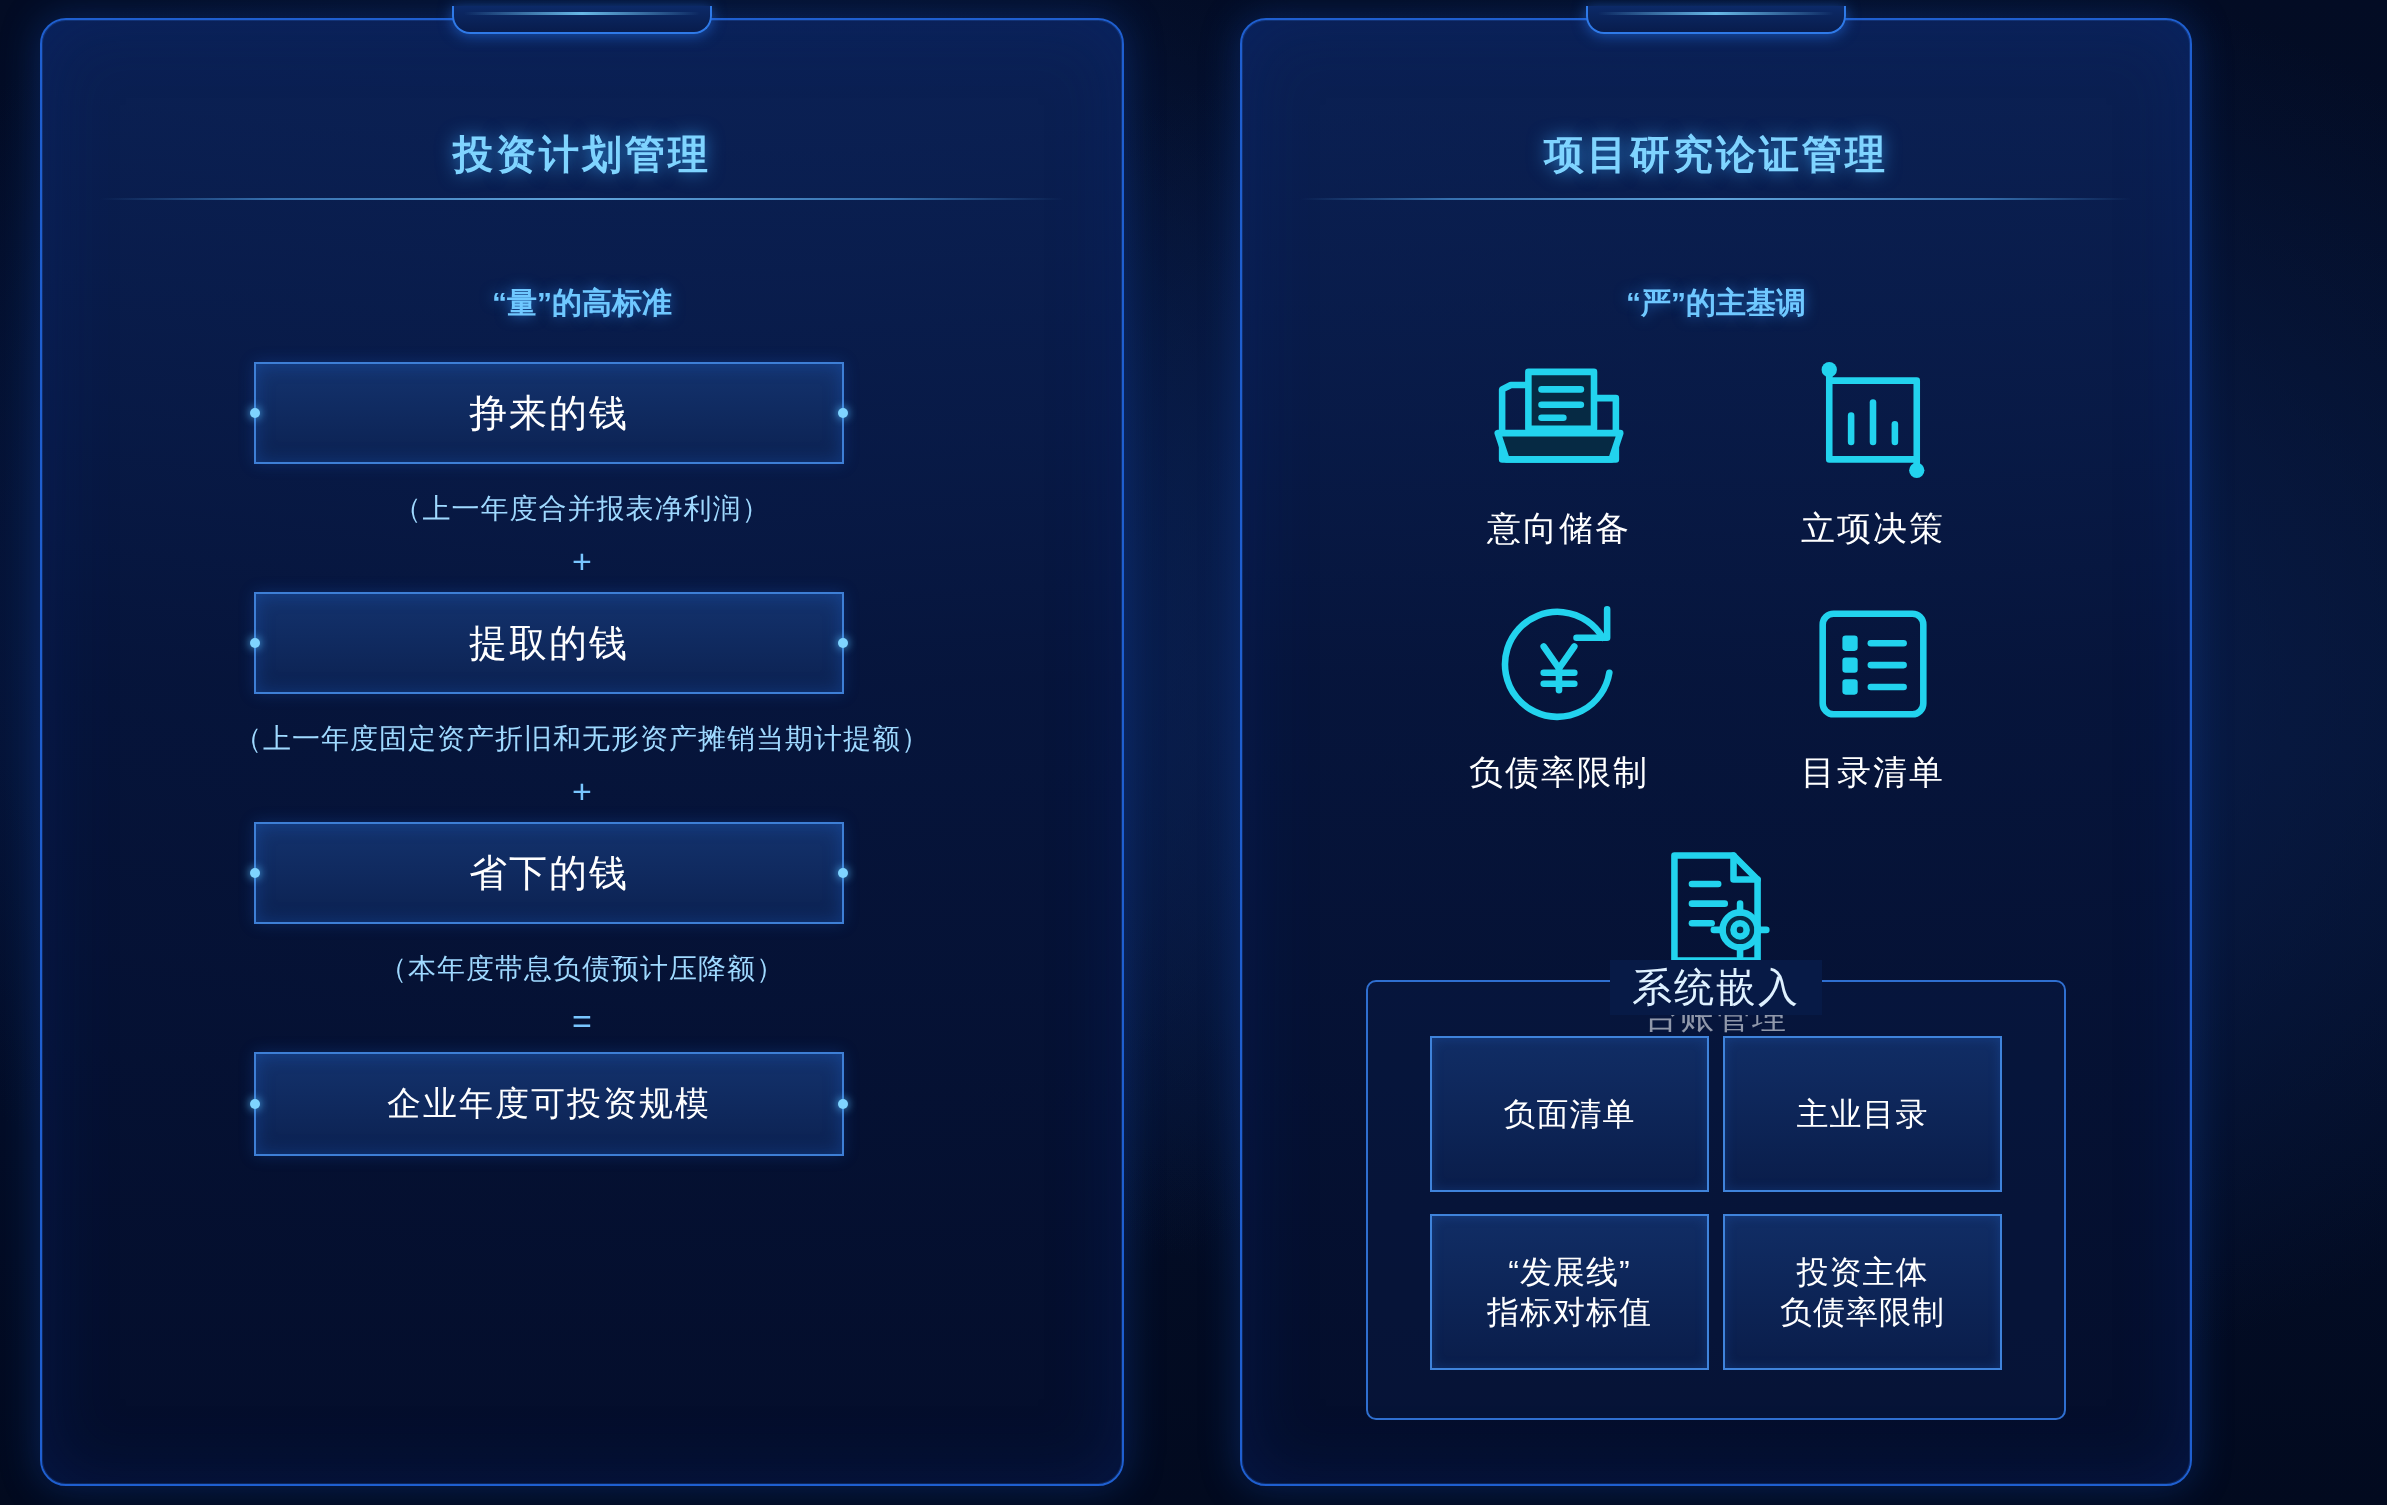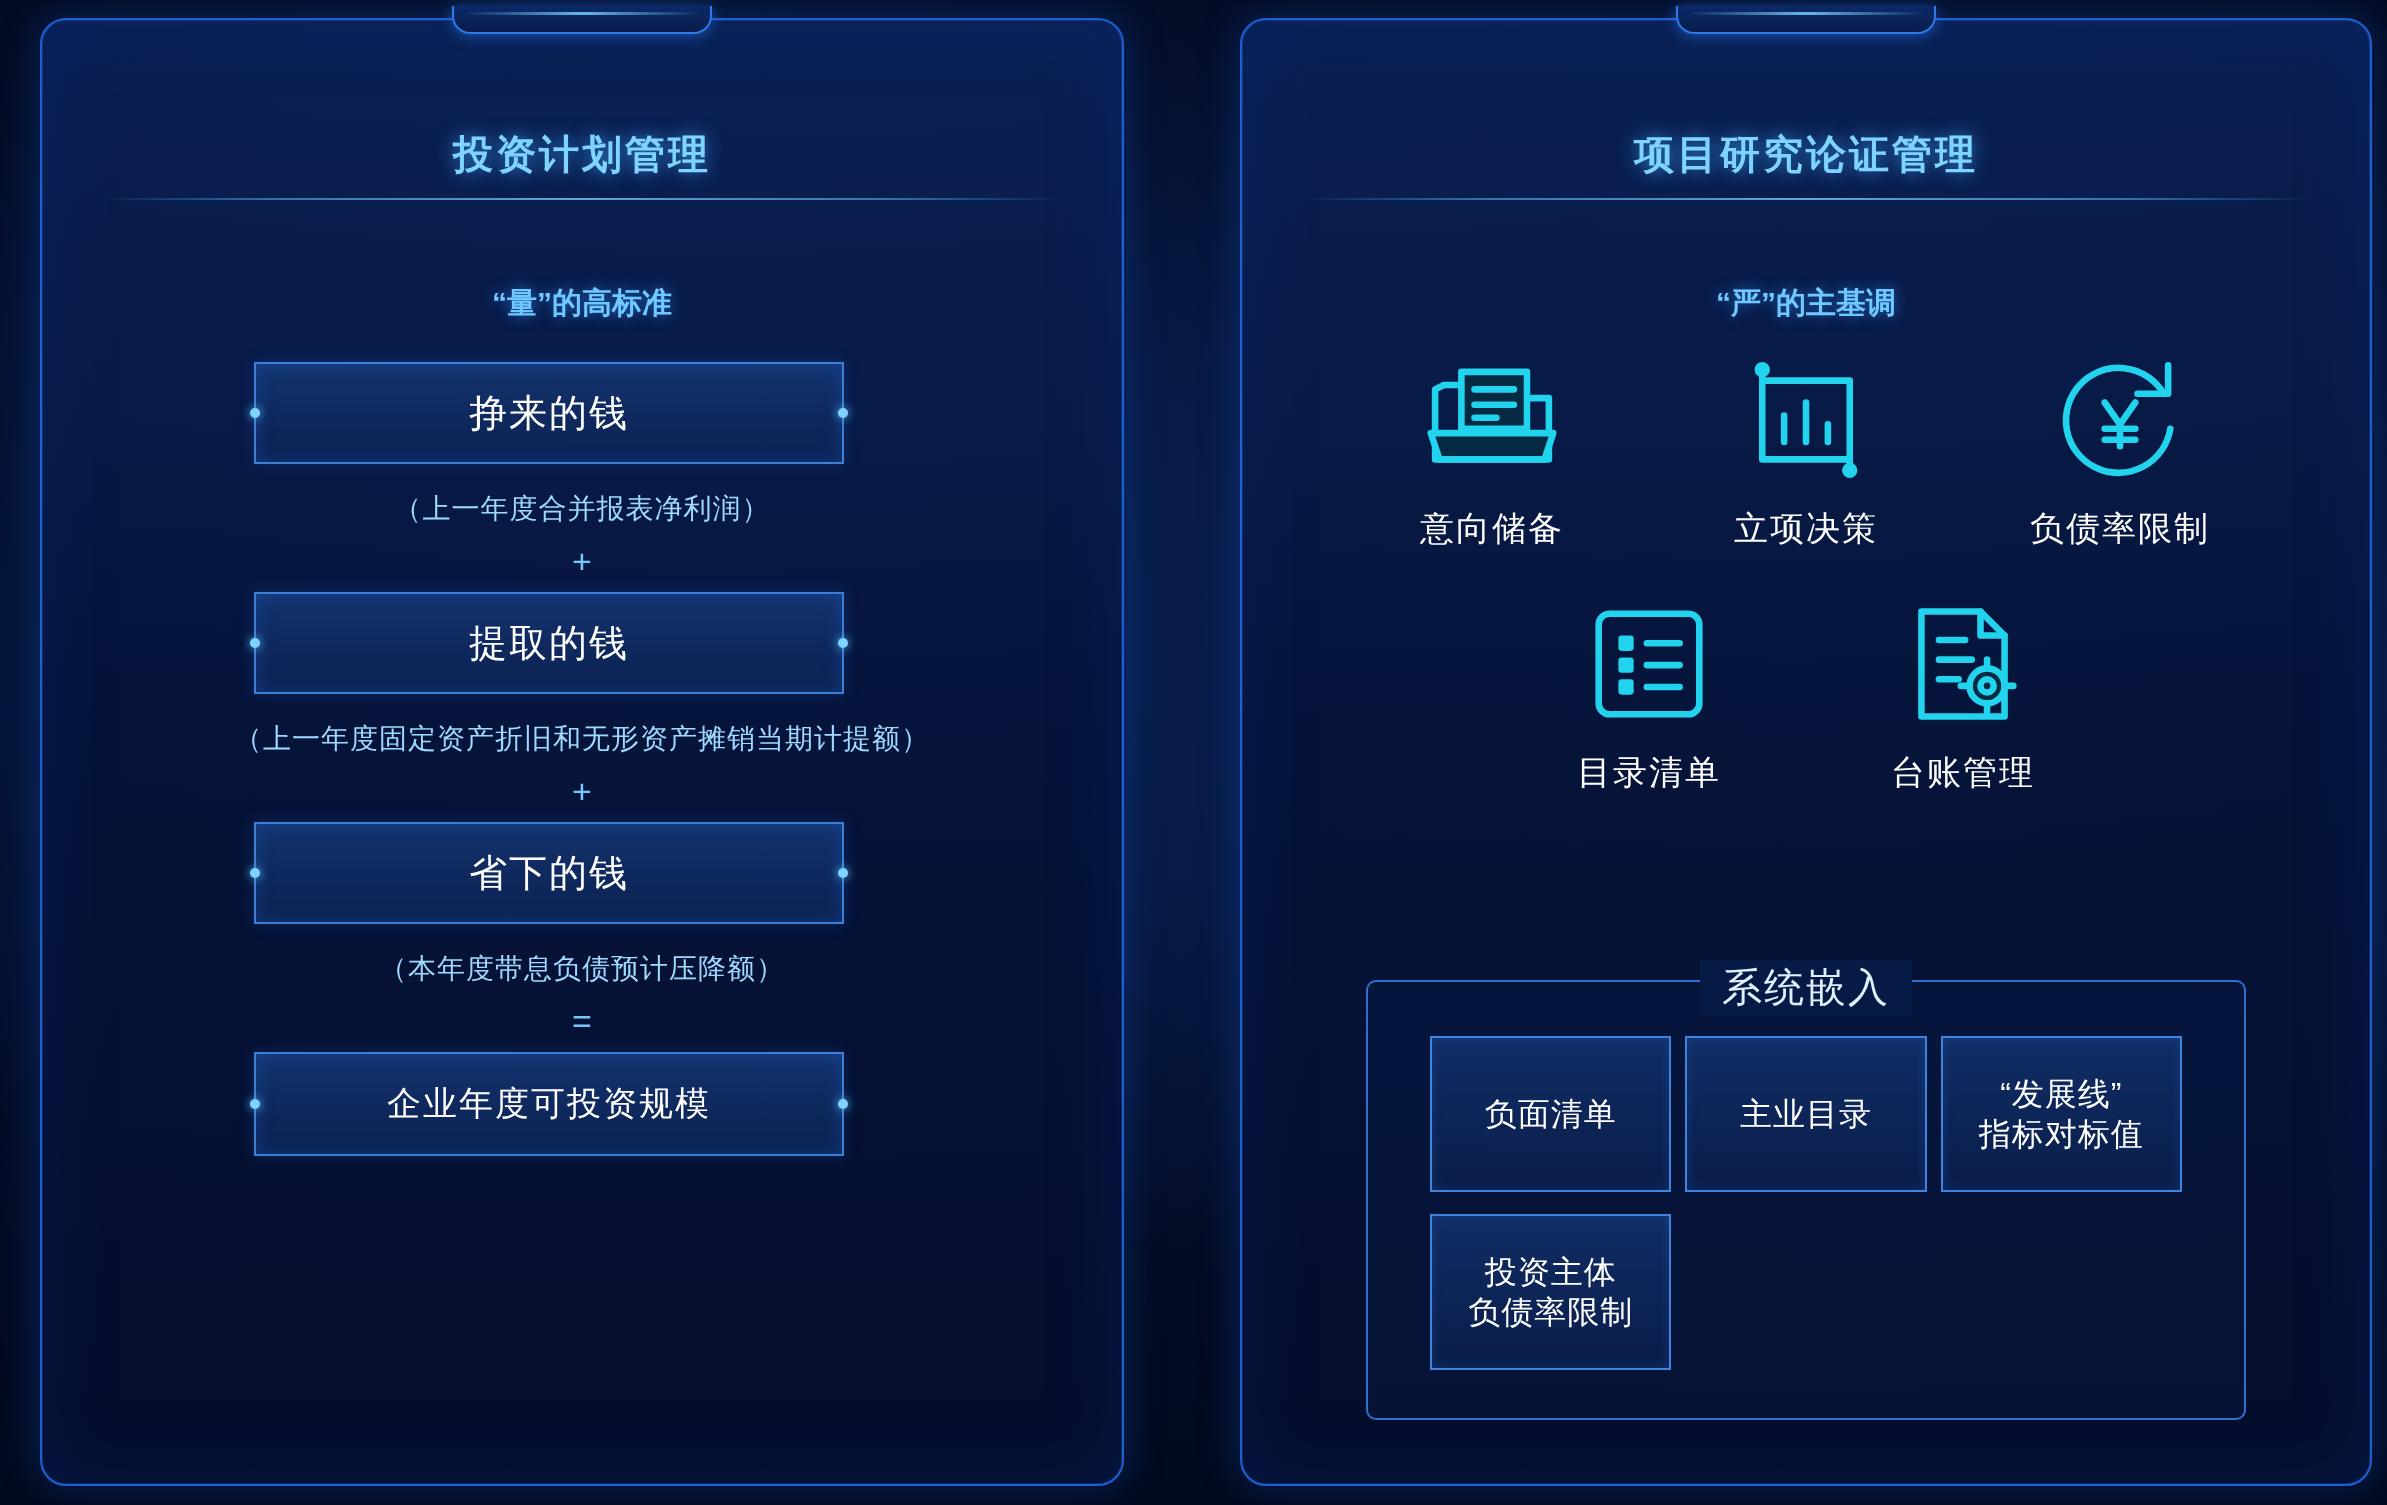--- a/index.html
+++ b/index.html
@@ -33,21 +33,21 @@
     border-radius: 26px;
     background:
       linear-gradient(180deg, rgba(12,36,92,0.85) 0%, rgba(6,20,58,0.9) 45%, rgba(4,14,44,0.95) 100%);
     box-shadow:
       0 0 0 1px rgba(60,140,255,0.18) inset,
       0 0 38px rgba(24,86,200,0.34),
       0 0 70px rgba(10,40,120,0.35) inset;
     box-sizing: border-box;
   }
   .panel-left  { left: 40px;   width: 1084px; }
-  .panel-right { left: 1240px; width: 1132px; }
+  .panel-right { left: 1240px; width: 952px; }
 
   
   .notch {
     position: absolute;
     top: -14px;
     left: 50%;
     transform: translateX(-50%);
     width: 256px;
     height: 26px;
     border: 2px solid #2f7ae8;
@@ -196,21 +196,21 @@
     padding: 0 22px;
     font-size: 40px;
     color: #dff1ff;
     letter-spacing: 2px;
     white-space: nowrap;
   }
   .group-inner {
     position: absolute;
     inset: 54px 62px 48px 62px;
     display: grid;
-    grid-template-columns: 1fr 1fr 1fr;
+    grid-template-columns: 1fr 1fr;
     grid-template-rows: 1fr 1fr;
     gap: 22px 14px;
   }
   .mini {
     border: 2px solid #3f83db;
     background: linear-gradient(180deg, rgba(18,48,106,0.9) 0%, rgba(10,30,76,0.9) 100%);
     display: flex;
     align-items: center;
     justify-content: center;
     text-align: center;

